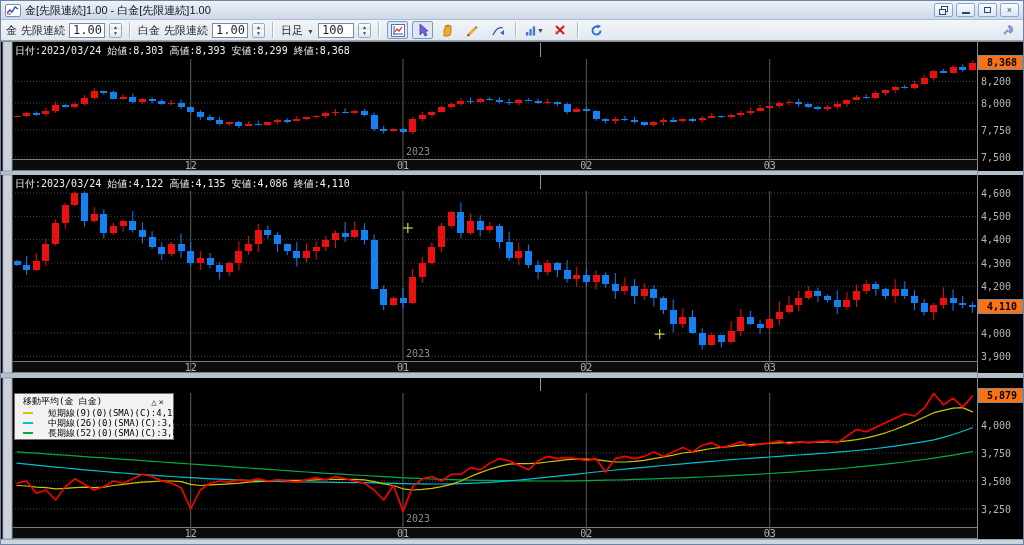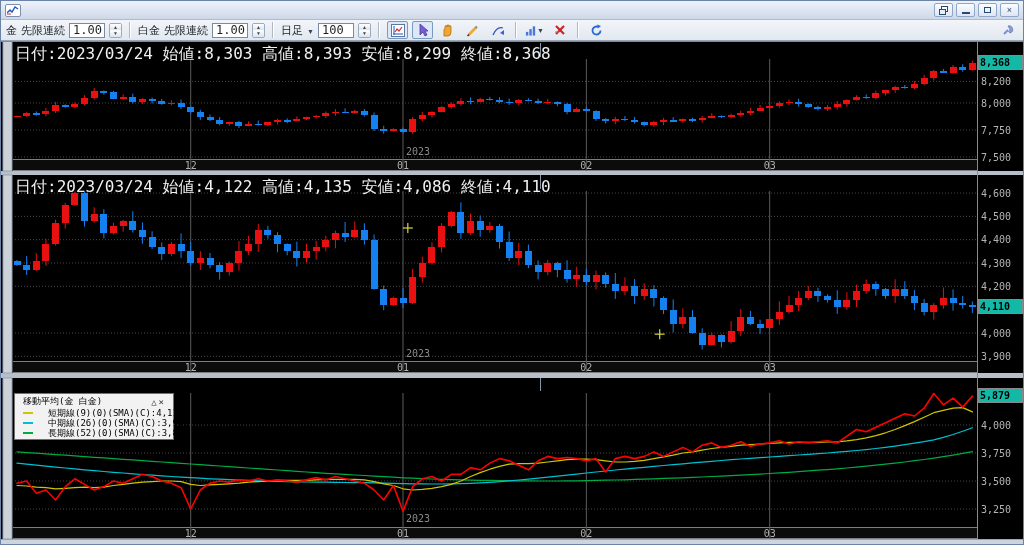--- a/index.html
+++ b/index.html
@@ -27,25 +27,25 @@
   .spin{display:flex;flex-direction:column;width:13px;height:15px;border:1px solid #9aaabf;border-radius:2px;overflow:hidden;}
   .spin span{flex:1;font-size:5px;line-height:6px;text-align:center;background:linear-gradient(#fff,#dce4ee);color:#445;}
   .tb-sep{width:2px;height:16px;border-left:1px solid #b0b8c4;border-right:1px solid #fff;margin:0 3px;}
   .tbtn{width:21px;height:18px;display:flex;align-items:center;justify-content:center;border:1px solid transparent;border-radius:2px;}
   .tbtn.pressed{border:1px solid #7a9ac0;background:#dce8f8;}
   .tb-dd{font-size:7px;color:#3a4656;margin-left:1px;}
   .tb-right{margin-left:auto;display:flex;align-items:center;}
   
   .chartarea{position:absolute;left:0;top:40px;width:1024px;height:498px;background:#000;}
   .chartarea svg{position:absolute;left:0;top:0;}
-  .info{position:absolute;left:14px;height:13px;font-family:"DejaVu Sans Mono",monospace;font-size:16px;
+  .info{position:absolute;left:14px;height:13px;font-family:"DejaVu Sans Mono",monospace;font-size:10px;
         color:#f0f0f0;white-space:nowrap;letter-spacing:0;}
-  .pricebox{position:absolute;right:2px;width:45px;height:15px;background:#14b8a6;border:1px solid #8a8a8a;
+  .pricebox{position:absolute;right:2px;width:45px;height:15px;background:#f97316;border:1px solid #8a8a8a;
             color:#000;font-family:"DejaVu Sans Mono",monospace;font-size:10px;font-weight:bold;
-            text-align:right;padding-right:12px;line-height:13px;}
+            text-align:right;padding-right:5px;line-height:13px;}
   .legend{position:absolute;left:13px;top:352px;width:160px;background:#f2f2f2;border:1px solid #707070;
           font-family:"DejaVu Sans Mono",monospace;font-size:9px;color:#000;padding:1px 8px;}
   .legend .lhead{display:flex;align-items:center;font-size:9px;}
   .legend .lhead .sp{flex:1;}
   .legend .lico{font-size:9px;color:#333;padding:0 1px;cursor:default;}
   .lrow{display:flex;align-items:center;gap:15px;height:10px;white-space:nowrap;}
   .lsw{width:10px;height:2px;display:inline-block;flex:0 0 10px;}
   
   .bottombar{position:absolute;left:0;top:538px;width:100%;height:7px;background:#ccd4de;border-top:1px solid #9aa7b8;}
 </style>
@@ -54,20 +54,21 @@
 
 <div class="window">
 
   <div class="titlebar">
     <span class="appicon">
       <svg width="12" height="9" viewBox="0 0 12 9">
           <polyline points="0,7 3,4 5,6 8,1 11,3" fill="none" stroke="#2a52c0" stroke-width="1.4"></polyline>
           <polyline points="0,8 4,8" stroke="#c03030" stroke-width="1"></polyline>
         </svg>
     </span>
+    <span class="ttl">金[先限連続]1.00 - 白金[先限連続]1.00</span>
     <span class="winbtns">
       <span class="wbtn">
         <svg width="10" height="9" viewBox="0 0 10 9">
             <rect x="2.5" y="0.5" width="6" height="5" fill="#fff" stroke="#274a74"></rect>
             <rect x="0.5" y="3.5" width="6" height="5" fill="#e8eef6" stroke="#274a74"></rect>
           </svg>
       </span>
       <span class="wbtn">
           <span class="mn"></span>
         </span>

